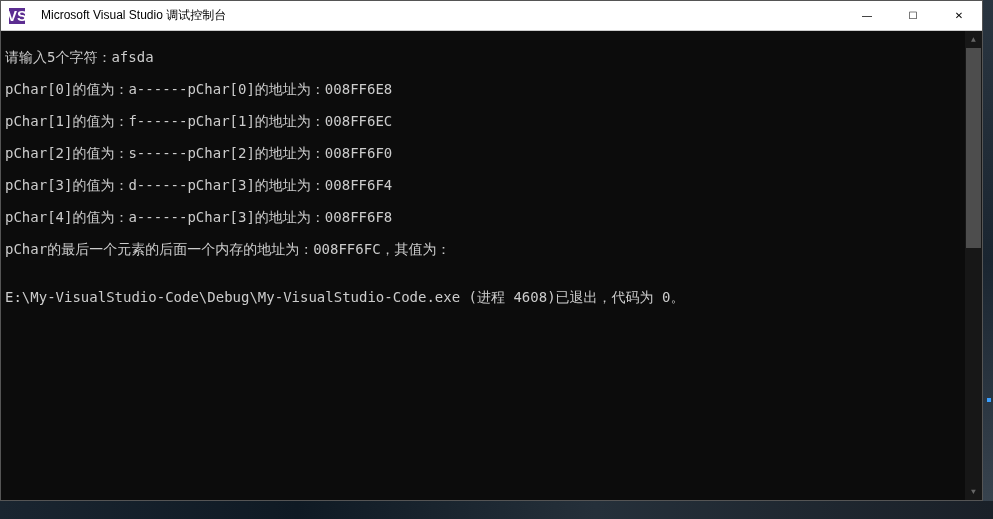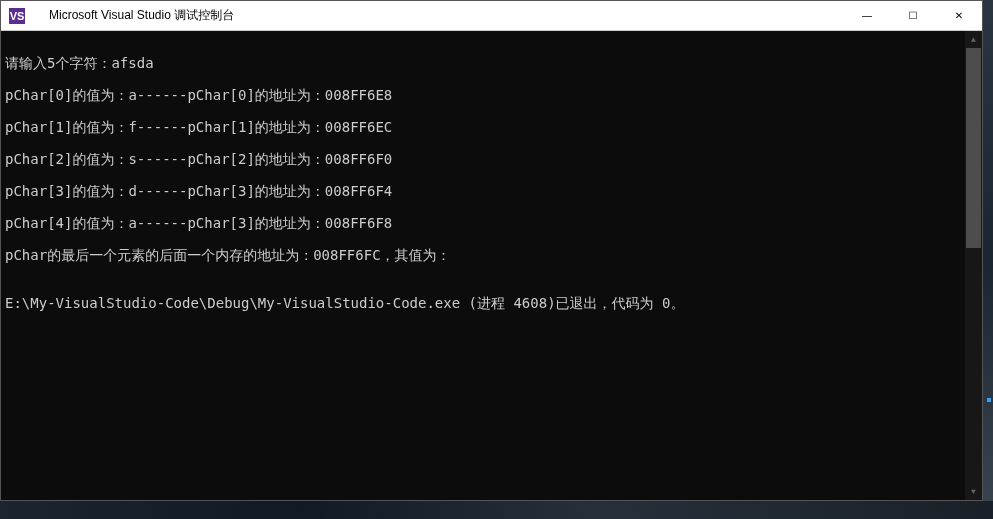--- a/index.html
+++ b/index.html
@@ -28,26 +28,26 @@
       padding-left: 8px;
       border-bottom: 1px solid #ccc;
       font-family: "Segoe UI", "Microsoft YaHei", sans-serif;
       font-size: 12px;
       color: #000;
     }
     .titlebar .app-icon {
       width: 16px;
       height: 16px;
       background: #5c2d91;
-      margin-right: 24px;
+      margin-right: 16px;
       display: flex;
       align-items: center;
       justify-content: center;
       color: #fff;
-      font-size: 11px;
+      font-size: 15px;
       font-weight: bold;
     }
     .titlebar .title-text {
       flex: 1;
     }
     .win-controls {
       display: flex;
       height: 100%;
     }
     .win-btn {
@@ -62,21 +62,21 @@
       cursor: default;
     }
     .console-area {
       flex: 1;
       background: #0c0c0c;
       position: relative;
       display: flex;
     }
     .console-content {
       flex: 1;
-      padding: 8px 4px;
+      padding: 2px 4px;
       color: #cccccc;
       font-size: 14px;
       line-height: 16px;
       font-family: "NSimSun", "SimSun", "Consolas", monospace;
       white-space: pre;
       overflow: hidden;
     }
     .console-content .line { display: block; }
     .scrollbar {
       width: 17px;

